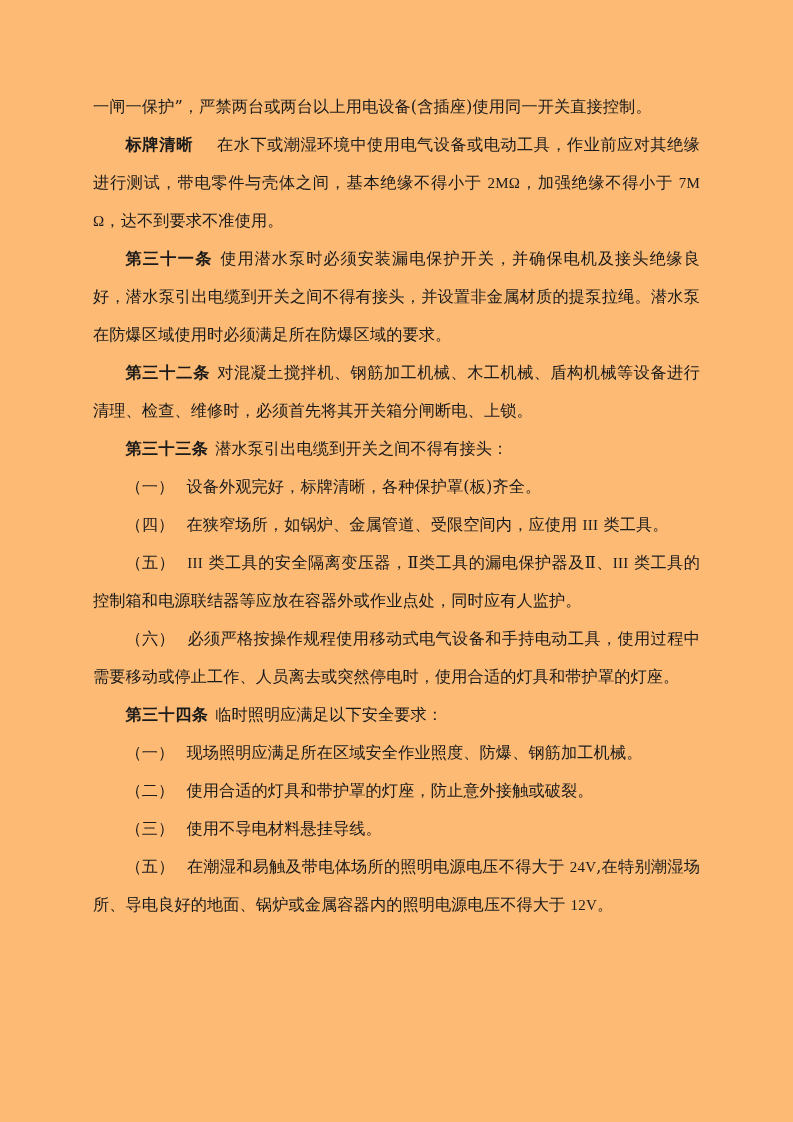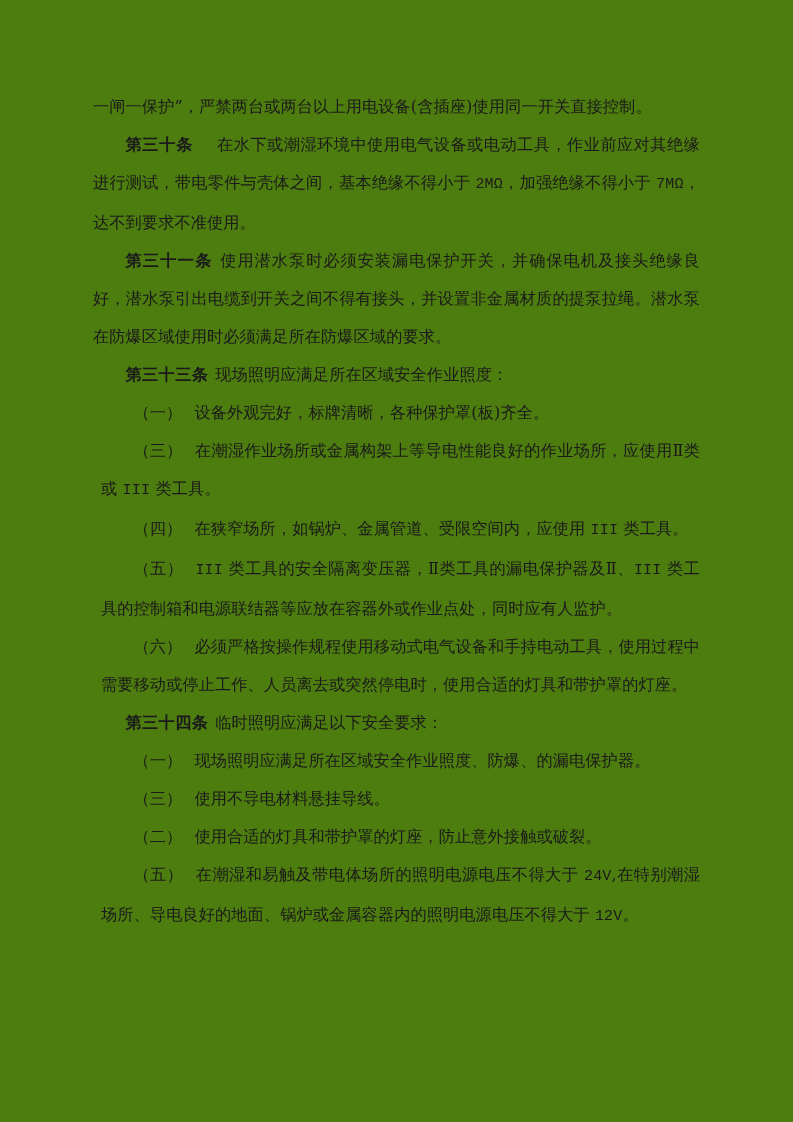--- a/index.html
+++ b/index.html
@@ -11,21 +11,21 @@
     width: 793px;
     height: 1122px;
     font-family: "DejaVu Serif", "Liberation Serif", serif;
     color: #1a1a1a;
     -webkit-font-smoothing: antialiased;
   }
   .page {
     position: relative;
     width: 793px;
     height: 1122px;
-    background: #4d7c0f;
+    background: #fdba74;
     box-sizing: border-box;
     padding: 88px 93px 0 93px;
     overflow: hidden;
   }
   .doc-body {
     width: 607px;
   }
   
   .para {
     margin: 0;
@@ -41,59 +41,58 @@
   .para.flush {
     text-indent: 0;
   }
   
   .para.article {
     text-indent: 2em;
   }
   
   .para.item {
     text-indent: 2em;
-    margin-left: 8px;
   }
   .art-label {
     font-weight: bold;
     letter-spacing: 0.4px;
   }
   .gap-wide {
     display: inline-block;
     width: 1.45em;
   }
   .gap-narrow {
     display: inline-block;
     width: 0.42em;
   }
   .gap-item {
     display: inline-block;
     width: 0.75em;
   }
   
   .lat {
-    font-family: Liberation Mono, monospace;
+    font-family: Liberation Serif, serif;
     font-size: 15px;
     letter-spacing: 0.2px;
   }
 </style>
 </head>
 <body>
 
 <div class="page">
   <div class="doc-body" id="doc-body">
       <p class="para flush" id="b0"><span>一闸一保护”，严禁两台或两台以上用电设备(含插座)使用同一开关直接控制。</span></p>
-      <p class="para article" id="b1"><span class="art-label">第三十条</span><span class="gap-wide"></span><span>在水下或潮湿环境中使用电气设备或电动工具，作业前应对其绝缘进行测试，带电零件与壳体之间，基本绝缘不得小于 <span class="lat">2MΩ</span>，加强绝缘不得小于 <span class="lat">7MΩ</span>，达不到要求不准使用。</span></p>
+      <p class="para article" id="b1"><span class="art-label">标牌清晰</span><span class="gap-wide"></span><span>在水下或潮湿环境中使用电气设备或电动工具，作业前应对其绝缘进行测试，带电零件与壳体之间，基本绝缘不得小于 <span class="lat">2MΩ</span>，加强绝缘不得小于 <span class="lat">7MΩ</span>，达不到要求不准使用。</span></p>
       <p class="para article" id="b2"><span class="art-label">第三十一条</span><span class="gap-narrow"></span><span>使用潜水泵时必须安装漏电保护开关，并确保电机及接头绝缘良好，潜水泵引出电缆到开关之间不得有接头，并设置非金属材质的提泵拉绳。潜水泵在防爆区域使用时必须满足所在防爆区域的要求。</span></p>
-      <p class="para article" id="b4"><span class="art-label">第三十三条</span><span class="gap-narrow"></span><span>现场照明应满足所在区域安全作业照度：</span></p>
+      <p class="para article" id="b3"><span class="art-label">第三十二条</span><span class="gap-narrow"></span><span>对混凝土搅拌机、钢筋加工机械、木工机械、盾构机械等设备进行清理、检查、维修时，必须首先将其开关箱分闸断电、上锁。</span></p>
+      <p class="para article" id="b4"><span class="art-label">第三十三条</span><span class="gap-narrow"></span><span>潜水泵引出电缆到开关之间不得有接头：</span></p>
       <p class="para item" id="b5"><span>（一）</span><span class="gap-item"></span><span>设备外观完好，标牌清晰，各种保护罩(板)齐全。</span></p>
-      <p class="para item" id="b7"><span>（三）</span><span class="gap-item"></span><span>在潮湿作业场所或金属构架上等导电性能良好的作业场所，应使用Ⅱ类或 <span class="lat">III</span> 类工具。</span></p>
       <p class="para item" id="b8"><span>（四）</span><span class="gap-item"></span><span>在狭窄场所，如锅炉、金属管道、受限空间内，应使用 <span class="lat">III</span> 类工具。</span></p>
       <p class="para item" id="b9"><span>（五）</span><span class="gap-item"></span><span><span class="lat">III</span> 类工具的安全隔离变压器，Ⅱ类工具的漏电保护器及Ⅱ、<span class="lat">III</span> 类工具的控制箱和电源联结器等应放在容器外或作业点处，同时应有人监护。</span></p>
       <p class="para item" id="b10"><span>（六）</span><span class="gap-item"></span><span>必须严格按操作规程使用移动式电气设备和手持电动工具，使用过程中需要移动或停止工作、人员离去或突然停电时，使用合适的灯具和带护罩的灯座。</span></p>
       <p class="para article" id="b11"><span class="art-label">第三十四条</span><span class="gap-narrow"></span><span>临时照明应满足以下安全要求：</span></p>
-      <p class="para item" id="b12"><span>（一）</span><span class="gap-item"></span><span>现场照明应满足所在区域安全作业照度、防爆、的漏电保护器。</span></p>
+      <p class="para item" id="b12"><span>（一）</span><span class="gap-item"></span><span>现场照明应满足所在区域安全作业照度、防爆、钢筋加工机械。</span></p>
+      <p class="para item" id="b13"><span>（二）</span><span class="gap-item"></span><span>使用合适的灯具和带护罩的灯座，防止意外接触或破裂。</span></p>
       <p class="para item" id="b14"><span>（三）</span><span class="gap-item"></span><span>使用不导电材料悬挂导线。</span></p>
-      <p class="para item" id="b13"><span>（二）</span><span class="gap-item"></span><span>使用合适的灯具和带护罩的灯座，防止意外接触或破裂。</span></p>
       <p class="para item" id="b16"><span>（五）</span><span class="gap-item"></span><span>在潮湿和易触及带电体场所的照明电源电压不得大于 <span class="lat">24V</span>,在特别潮湿场所、导电良好的地面、锅炉或金属容器内的照明电源电压不得大于 <span class="lat">12V</span>。</span></p>
       <p class="para article" id="b17"><span class="gap-narrow"></span></p>
     </div>
 </div>
 
 </body></html>

